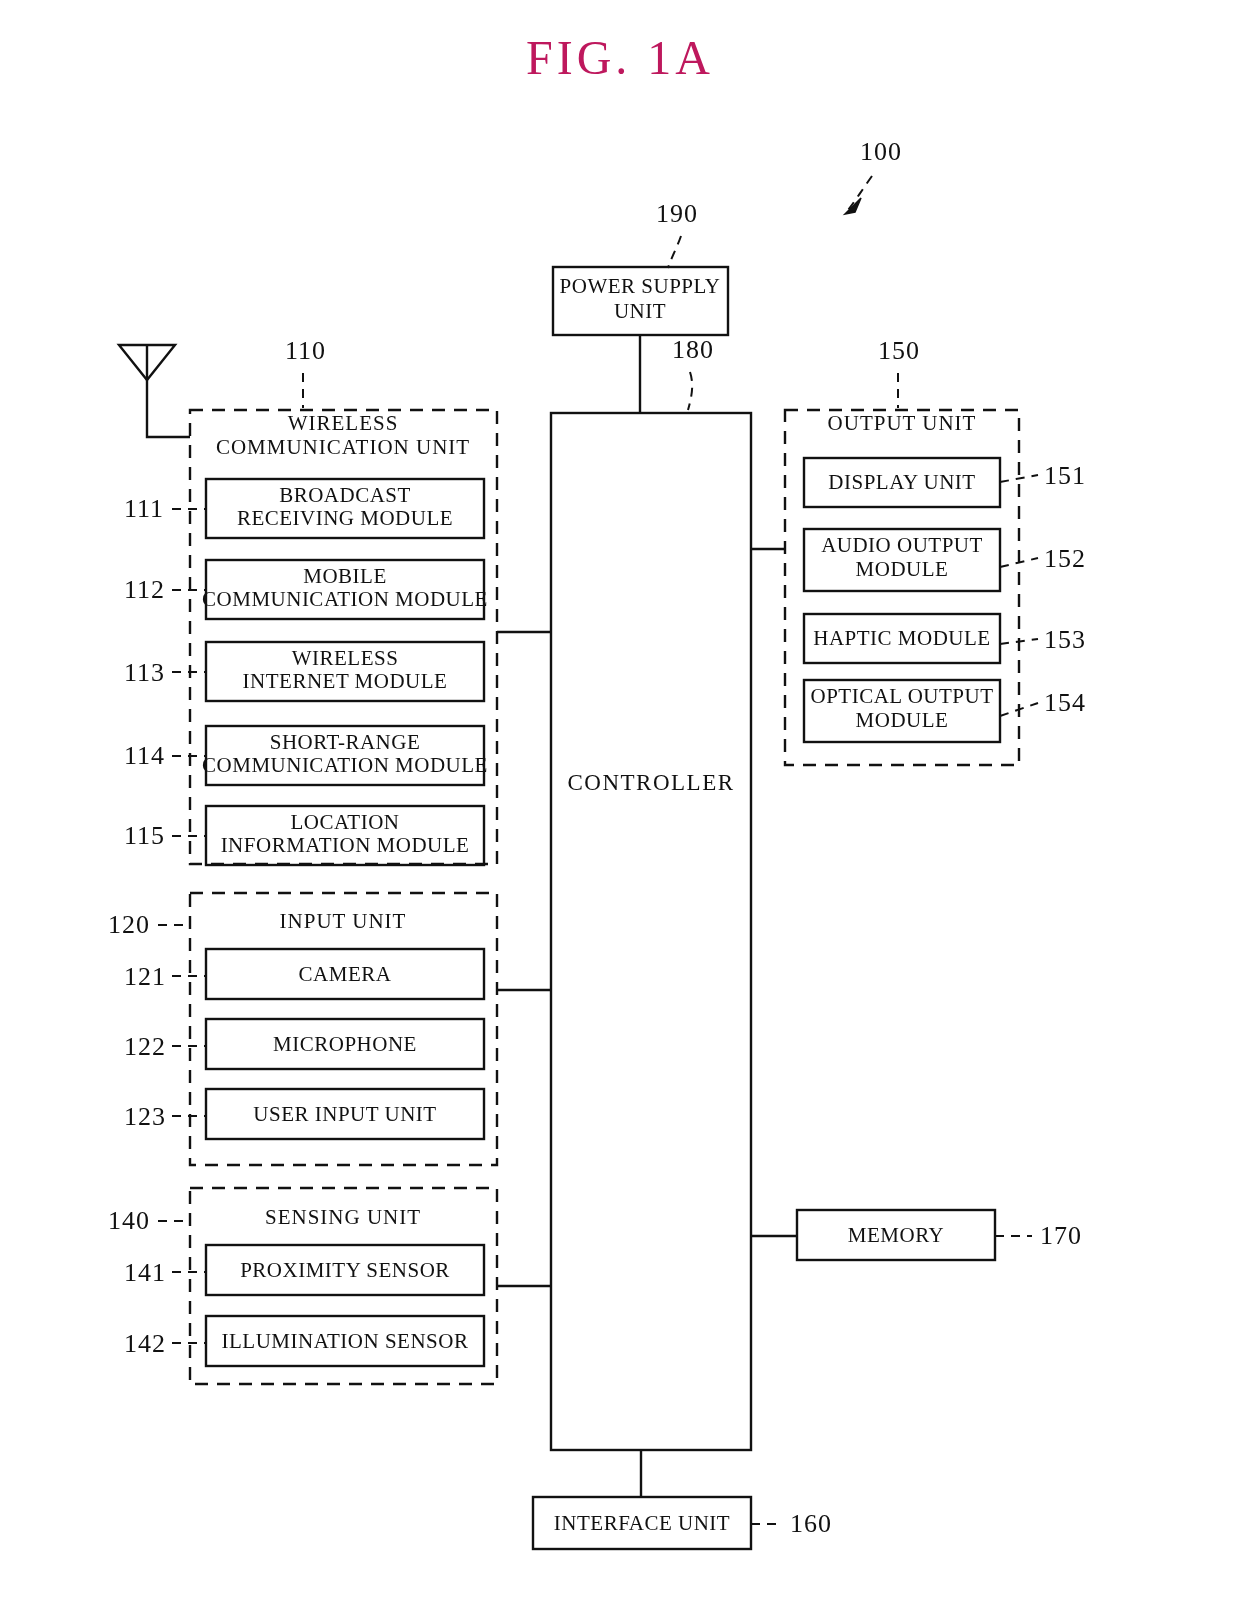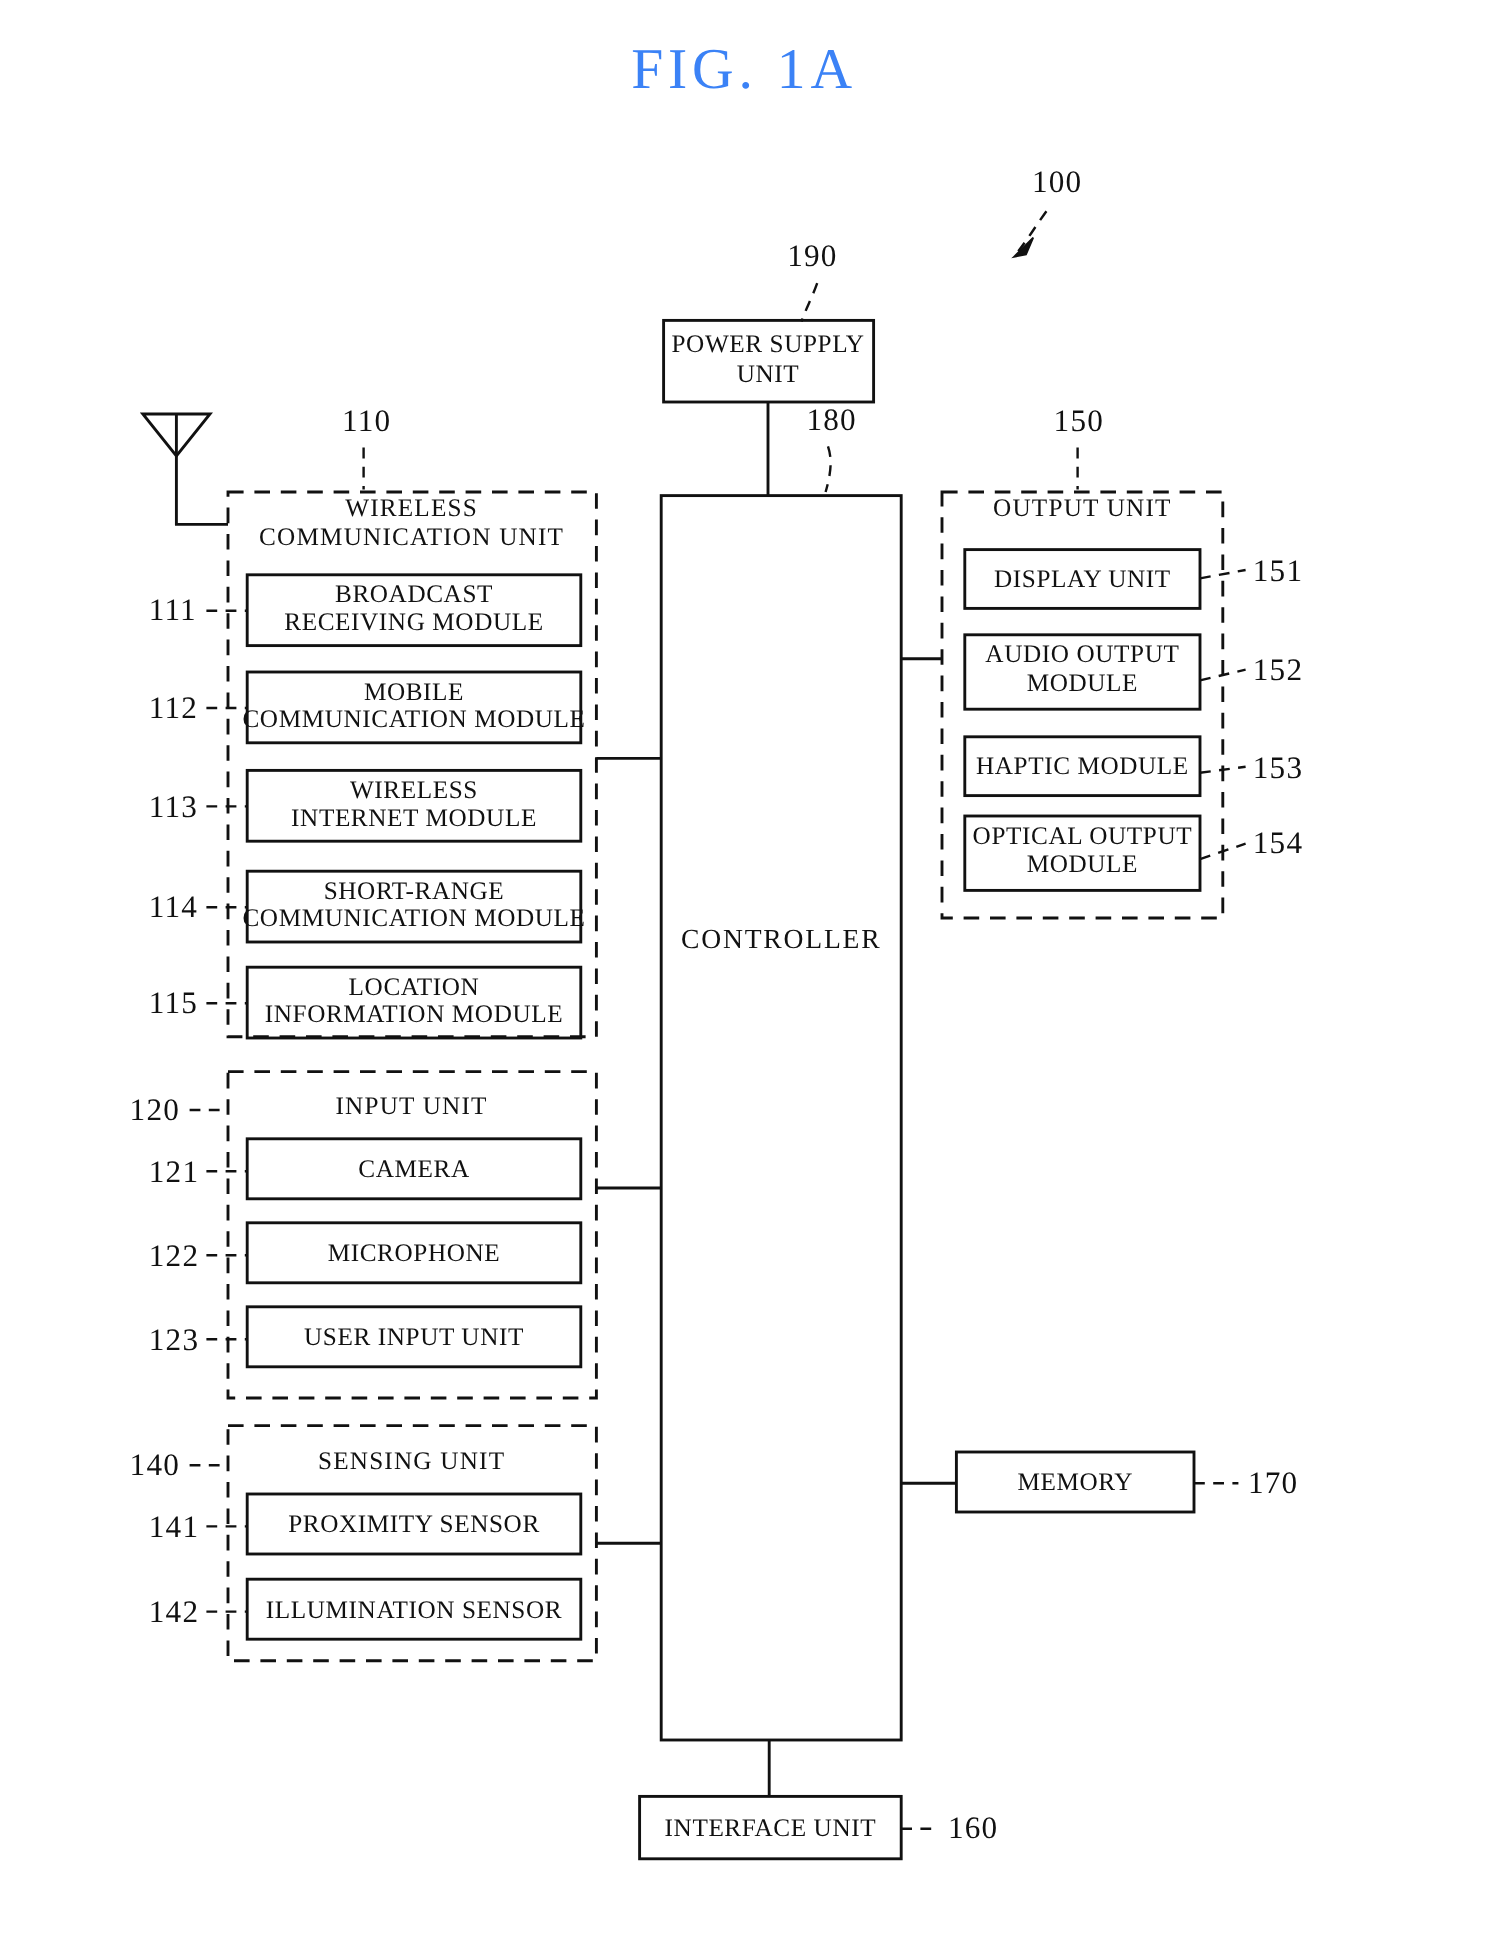--- a/index.html
+++ b/index.html
@@ -1,20 +1,20 @@
 <!DOCTYPE html>
 <html><head>
 <meta charset="utf-8">
 <style>
   html,body{margin:0;padding:0;background:#ffffff;}
   body{width:1240px;height:1616px;position:relative;font-family:"Liberation Serif",serif;}
   #fig{position:absolute;left:0;top:0;width:1240px;height:1616px;}
   .fig-title{
     position:absolute;left:0;top:30px;width:1240px;text-align:center;
-    font-family:"Liberation Serif",serif;font-size:48px;letter-spacing:4px;color:#3b82f6;
+    font-family:"Liberation Serif",serif;font-size:48px;letter-spacing:4px;color:#be185d;
   }
   svg text{font-family:"Liberation Serif",serif;fill:#111;}
   .boxlabel{font-size:21px;letter-spacing:0.5px;}
   .unitlabel{font-size:21px;letter-spacing:1px;}
   .ref{font-size:26px;letter-spacing:1px;}
   .ctrl{font-size:23px;letter-spacing:1.5px;}
   .solid{fill:none;stroke:#111;stroke-width:2.4;}
   .dash{fill:none;stroke:#111;stroke-width:2.4;stroke-dasharray:13 9;}
   .leadd{fill:none;stroke:#111;stroke-width:2;stroke-dasharray:9 7;}
   .conn{fill:none;stroke:#111;stroke-width:2.4;}

